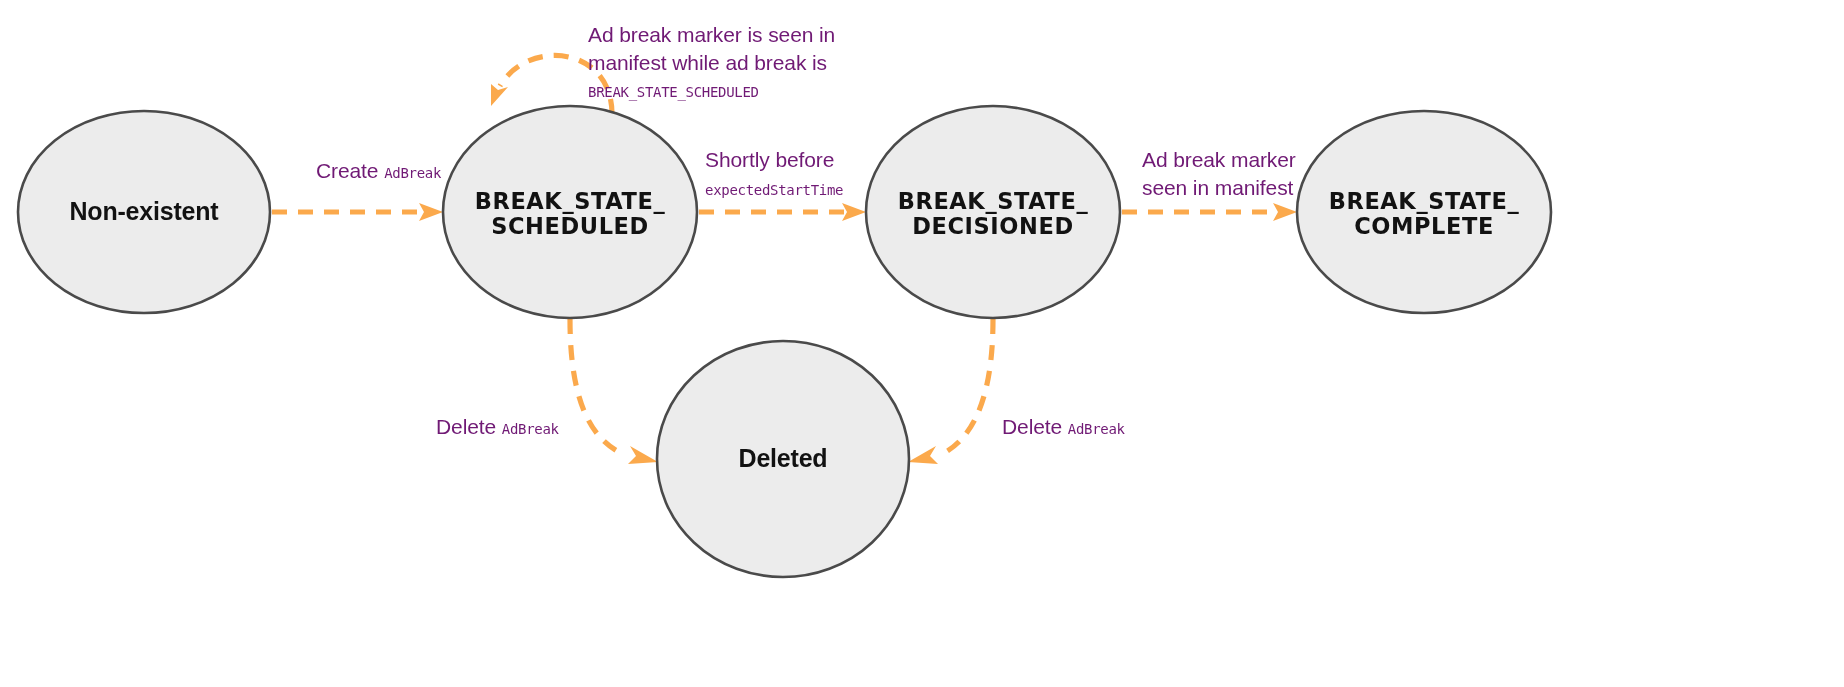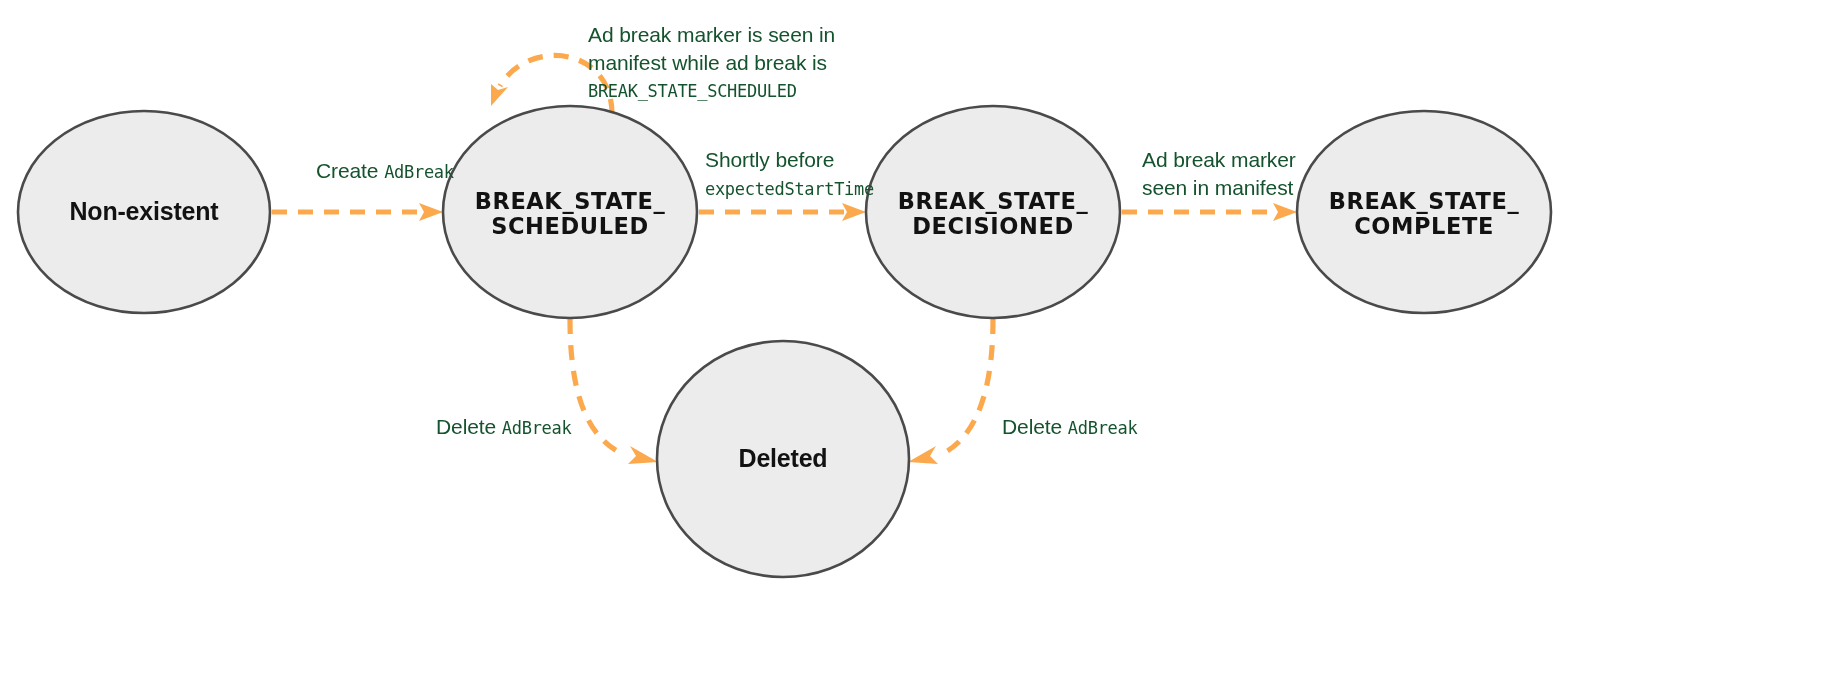--- a/index.html
+++ b/index.html
@@ -53,28 +53,28 @@
     stroke-linecap: butt;
   }
   .edge-arrow {
     fill: #FBA94C;
     stroke: none;
   }
   .edge-label {
     position: absolute;
     font-family: "Liberation Sans", sans-serif;
     font-size: 21px;
-    color: #14532d;
+    color: #701a75;
     line-height: 1.32;
     white-space: pre;
     letter-spacing: -0.1px;
   }
   .edge-label .mono {
     font-family: "DejaVu Sans Mono", "Liberation Mono", monospace;
-    font-size: 17px;
+    font-size: 14px;
     letter-spacing: -0.3px;
   }
 </style>
 </head>
 <body>
 
 <div id="diagram-root">
 
   <svg class="canvas" viewBox="0 0 1844 687" xmlns="http://www.w3.org/2000/svg">
 

